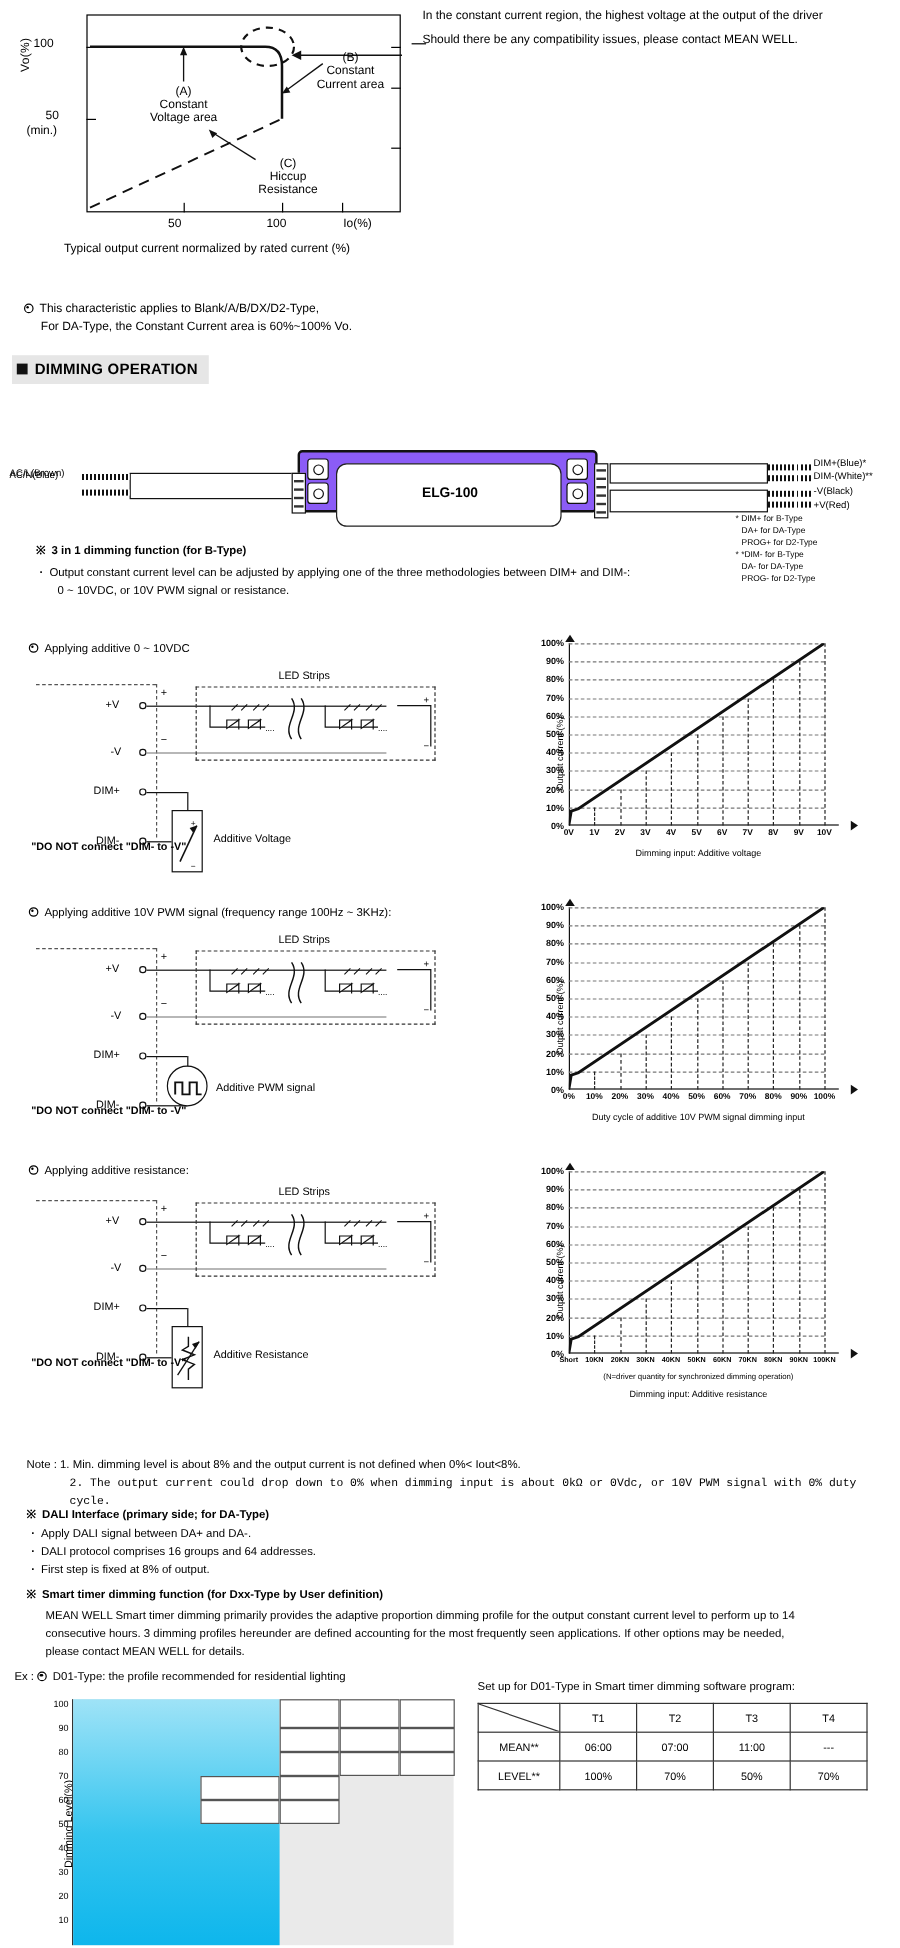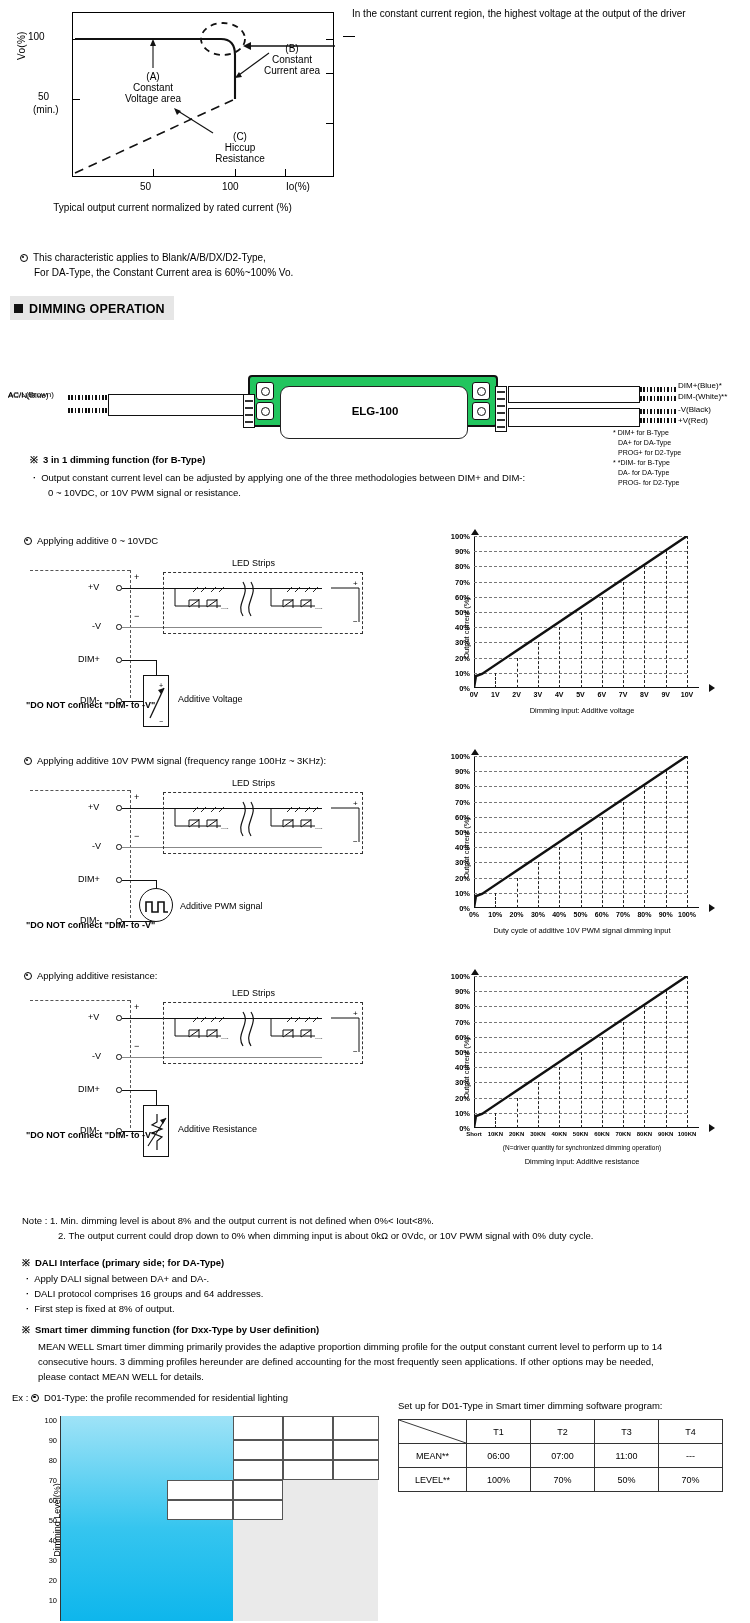--- a/index.html
+++ b/index.html
@@ -60,21 +60,21 @@
   .sec-bar {
     display: inline-block; background: #e6e6e6; padding: 3px 9px 3px 4px;
   }
   .sec-sq { display: inline-block; width: 9px; height: 9px; background: #111; margin-right: 6px; }
   .sec-title { font-size: 12.5px; font-weight: bold; letter-spacing: .2px; }
 
   
   #product { left: 0; top: 358px; width: 750px; height: 100px; }
   .dev-body {
     position: absolute; left: 248px; top: 17px; width: 250px; height: 52px;
-    border: 2.2px solid #111; border-radius: 4px; background: #22c55e;
+    border: 2.2px solid #111; border-radius: 4px; background: #8b5cf6;
   }
   .dev-inner {
     position: absolute; left: 30px; top: 9px; width: 188px; height: 53px;
     border: 1.4px solid #222; border-radius: 9px; background: #fff;
   }
   .dev-label {
     position: absolute; left: 0; top: 18px; width: 188px; text-align: center;
     font-size: 11.5px; font-weight: bold;
   }
   .mount {
@@ -159,21 +159,21 @@
     transform: translateY(-50%) rotate(-90deg); white-space: nowrap;
   }
   .dc-xtitle {
     position: absolute; left: 0; width: 300px; text-align: center; font-size: 7.5px;
   }
   .dc-sub { position: absolute; left: 0; width: 300px; text-align: center; font-size: 6.5px; }
 
   
   #notes { left: 22px; top: 1213px; width: 710px; }
   #notes .nl { font-size: 9.5px; line-height: 15px; }
-  #notes .ind { padding-left: 36px; }
+  #notes .ind { padding-left: 36px; font-family: Liberation Mono, monospace; }
 
   
   #d01 { left: 18px; top: 1400px; width: 370px; height: 223px; }
   .d01-plot {
     position: absolute; left: 42px; top: 8px; width: 318px; height: 205px;
     border-left: 1.2px solid #333;
   }
   .d01-fill {
     position: absolute; left: 0; bottom: 0; width: 100%; height: 100%;
   }
@@ -254,32 +254,33 @@
 
       <div class="abs" style="left:126px;top:118px;width:82px;text-align:center;">
         <div style="font-size:10px;">(C)</div>
         <div style="font-size:10px;">Hiccup</div>
         <div style="font-size:10px;">Resistance</div>
       </div>
     </div>
 
     <div class="abs" style="left:28px;top:31px;font-size:10px;">100</div>
     <div class="abs" style="left:38px;top:91px;font-size:10px;">50</div>
-    <div class="abs" style="left:22px;top:104px;font-size:10px;margin-left:11px;">(min.)</div>
+    <div class="abs" style="left:22px;top:104px;font-size:10px;">(min.)</div>
 
     <div class="abs" style="left:140px;top:181px;font-size:10px;">50</div>
     <div class="abs" style="left:222px;top:181px;font-size:10px;">100</div>
     <div class="abs" style="left:286px;top:181px;font-size:10px;">Io(%)</div>
 
     <div class="cvcc-cap">Typical output current normalized by rated current (%)</div>
   </div>
 
   <div class="abs" id="cc-note">
     <div class="leader-line"></div>
     <p>In the constant current region, the highest voltage at the output of the driver</p>
+    <p>Should there be any compatibility issues, please contact MEAN WELL.</p>
   </div>
 
   <div class="abs" id="char-note">
     <div class="ln">
       <span class="ring"></span><span>This characteristic applies to Blank/A/B/DX/D2-Type,</span>
     </div>
     <div class="ln" style="padding-left:14px;">For DA-Type, the Constant Current area is 60%~100% Vo.</div>
   </div>
 
   <div class="abs" id="sec-dimming">

